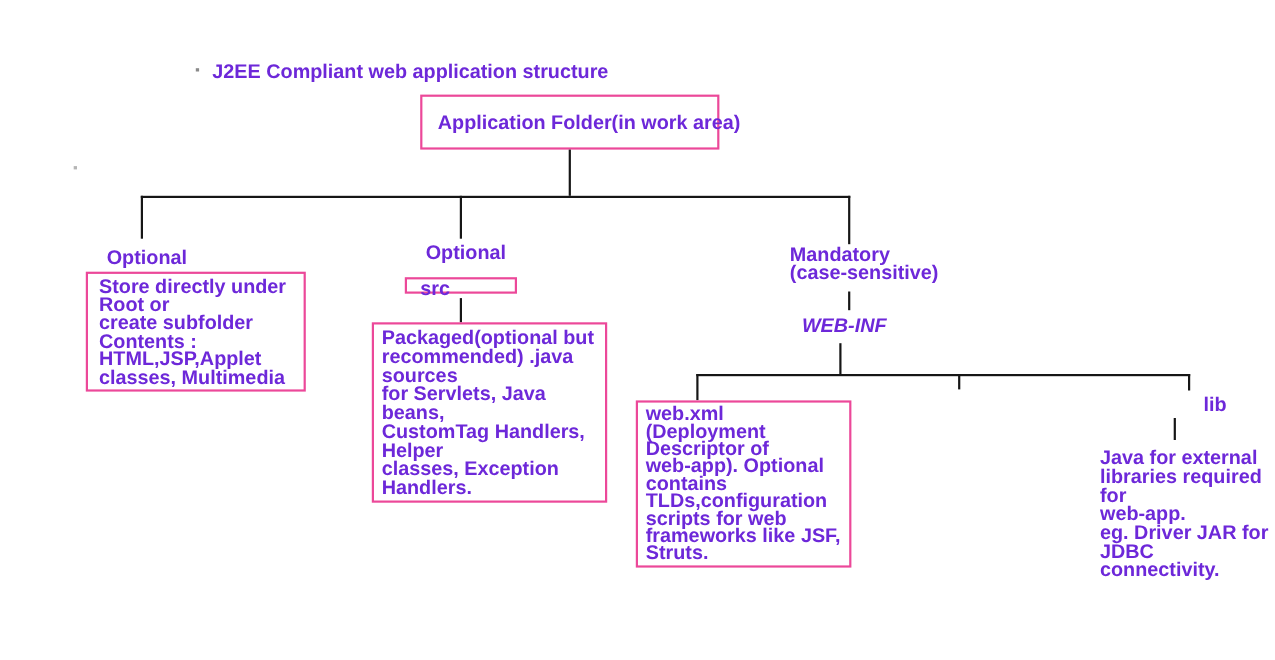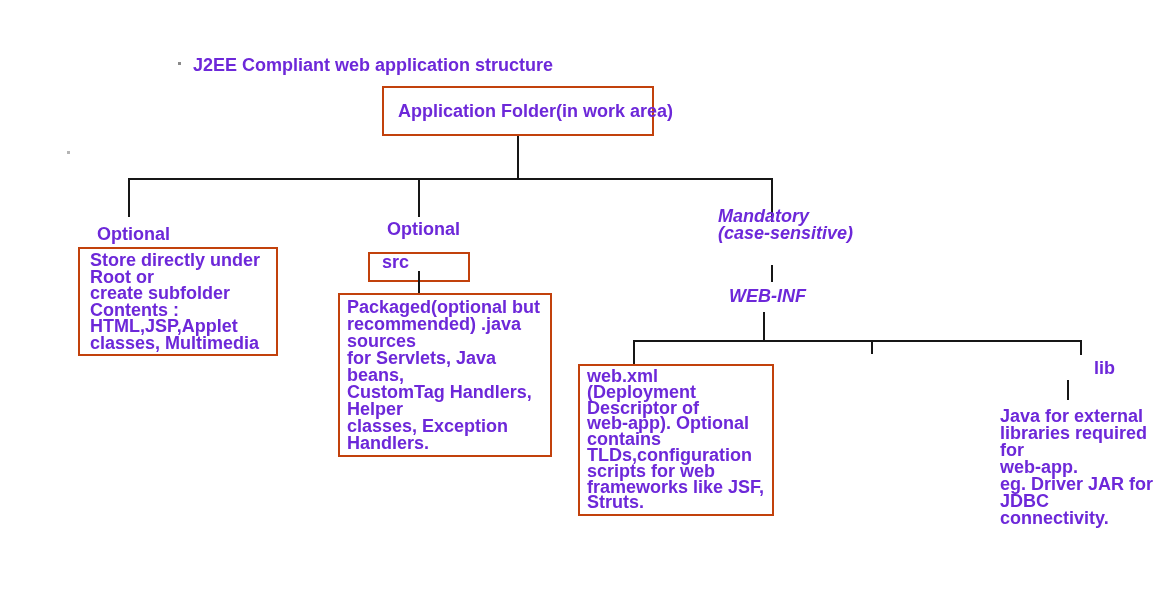--- a/index.html
+++ b/index.html
@@ -10,21 +10,21 @@
     font-family:"Liberation Sans", sans-serif;
     font-weight:bold;
     color:#6d28d9;
     font-size:18px;
     overflow:hidden;
     margin-top:37px;
   }
   .txt{position:absolute;white-space:pre-line;line-height:17px;}
   .box{
     position:absolute;
-    border:2px solid #c2410c;
+    border:2px solid #ec4899;
     background:#ffffff;
     box-sizing:border-box;
     white-space:pre-line;
     line-height:17px;
   }
   .line{position:absolute;background:#161616;}
   .dot{position:absolute;width:3px;height:3px;background:#8a8a8a;}
 
   
   #title{left:193px;top:20px;}
@@ -40,26 +40,26 @@
   #v-left   {left:128px;top:141px;width:2px;height:39px;}
   #v-mid    {left:418px;top:141px;width:2px;height:39px;}
   #v-right  {left:771px;top:141px;width:2px;height:44px;}
 
   
   #label-opt-left{left:97px;top:189px;}
   #box-left{left:78px;top:210px;width:200px;min-height:72px;padding:3px 5px 3px 10px;line-height:16.5px;}
 
   
   #label-opt-mid{left:387px;top:184px;}
-  #box-src{left:368px;top:215px;width:102px;height:30px;padding:1px 0 0 12px;line-height:15px;white-space:nowrap;}
+  #box-src{left:368px;top:215px;width:102px;height:15px;padding:1px 0 0 12px;line-height:15px;white-space:nowrap;}
   #v-src{left:418px;top:234px;width:2px;height:24px;}
   #box-packaged{left:338px;top:256px;width:214px;min-height:106px;padding:4px 5px 3px 7px;}
 
   
-  #label-mandatory{left:718px;top:171px;font-style:italic;}
+  #label-mandatory{left:718px;top:186px;}
   #v-mand{left:771px;top:228px;width:2px;height:17px;}
   #label-webinf{left:729px;top:251px;font-style:italic;}
   #v-webinf{left:763px;top:275px;width:2px;height:28px;}
   #h-webinf{left:633px;top:303px;width:449px;height:2px;}
   #v-drop-webxml{left:633px;top:303px;width:2px;height:24px;}
   #v-drop-class{left:871px;top:303px;width:2px;height:14px;}
   #v-drop-lib{left:1080px;top:303px;width:2px;height:15px;}
   #box-webxml{left:578px;top:327px;width:196px;min-height:131px;padding:3px 5px 3px 7px;line-height:15.8px;}
   #note-class{left:778px;top:328px;}
   #label-lib{left:1061px;top:323px;padding-left:33px;}

